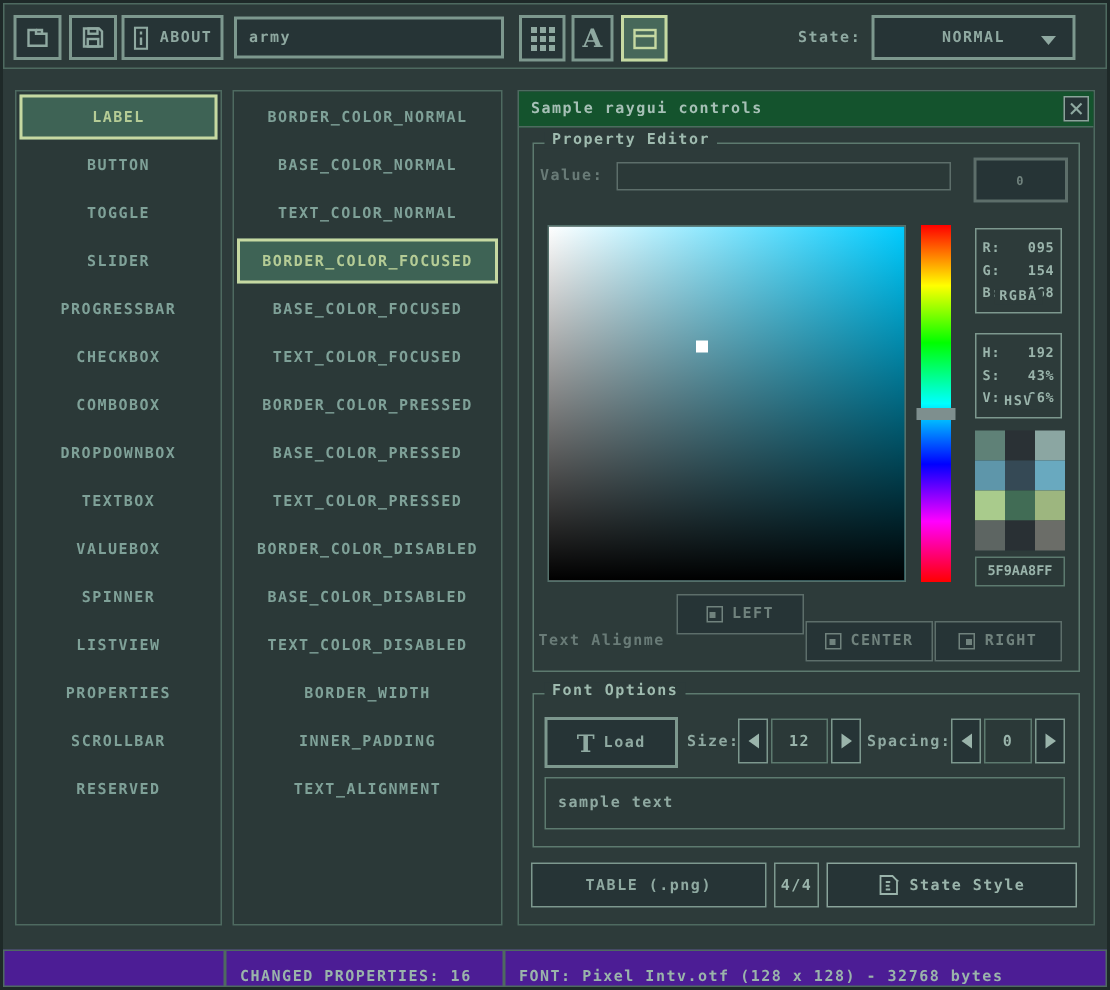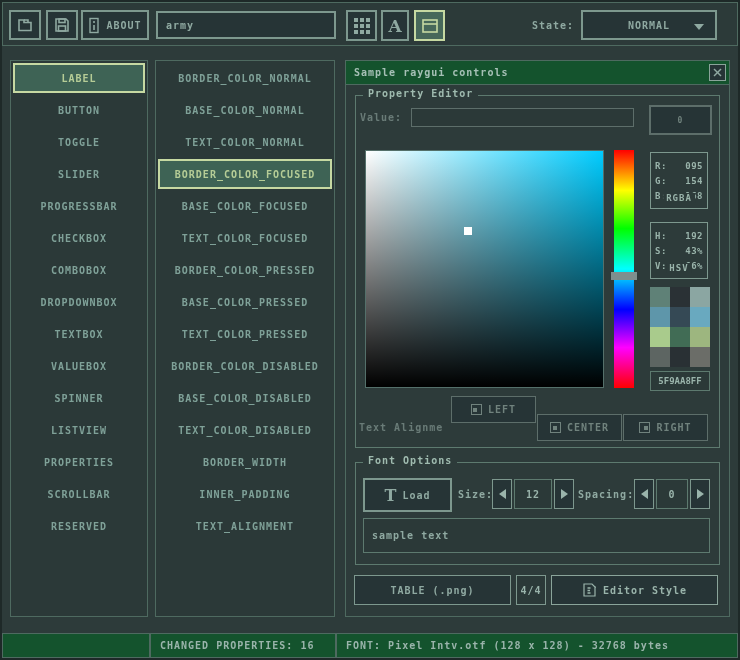--- a/index.html
+++ b/index.html
@@ -41,22 +41,22 @@
   .al-ico i { position:absolute; width:4px; height:4px; background:currentColor; top:50%; transform:translateY(-50%); }
   .al-ico.l i { left:1px; }
   .al-ico.c i { left:50%; transform:translate(-50%,-50%); }
   .al-ico.r i { right:1px; }
   .grid-ico { display:grid; grid-template-columns:repeat(3,4px); grid-template-rows:repeat(3,4px); gap:2px; }
   .grid-ico i { background:currentColor; }
   .serif-glyph { font-family:"DejaVu Serif", serif; font-weight:bold; letter-spacing:0; }
   svg { display:block; }
   .swatch-grid { position:absolute; display:grid; grid-template-columns:repeat(3,1fr);
                  grid-template-rows:repeat(4,1fr); }
-  .statusbox { position:absolute; border:1px solid #4e6a60; background:#14532d; color:#9ab4ab;
-               display:flex; align-items:center; padding:0 9px; white-space:nowrap; }
+  .statusbox { position:absolute; border:1px solid #4e6a60; background:#4c1d95; color:#9ab4ab;
+               display:flex; align-items:flex-end; padding:0 9px; white-space:nowrap; }
 </style>
 </head>
 <body>
 
 <div id="app">
 
   <div class="panel" style="left:2px;top:2px;width:736px;height:44px;background:#2c3a39;"></div>
 
   <div class="btn" style="left:9px;top:10px;width:32px;height:30px;">
     <span>
@@ -304,21 +304,21 @@
     <span>4/4</span>
   </div>
   <div class="btn thin" style="left:551px;top:575px;width:167px;height:30px;border-color:#8aa49a;color:#9ab4ab;">
     <span>
       <svg width="15" height="16" viewBox="0 0 15 16" fill="none" stroke="currentColor" stroke-width="1.2">
         <path d="M2 2 h8 l3 3 v9 H2 z"></path>
         <path d="M5.5 6 h3 M5.5 8.5 h2.5 M5.5 11 h3" stroke-width="1.4"></path>
         <path d="M12.5 4.5 l1.5 1" stroke-width="1"></path>
       </svg>
     </span>
-    <span>Editor Style</span>
+    <span>State Style</span>
   </div>
 
   <div class="statusbox" style="left:2px;top:633px;width:148px;height:25px;"></div>
   <div class="statusbox" style="left:150px;top:633px;width:186px;height:25px;">
     <span>CHANGED PROPERTIES: 16</span>
   </div>
   <div class="statusbox" style="left:336px;top:633px;width:402px;height:25px;">
     <span>FONT: Pixel Intv.otf (128 x 128) - 32768 bytes</span>
   </div>
 

